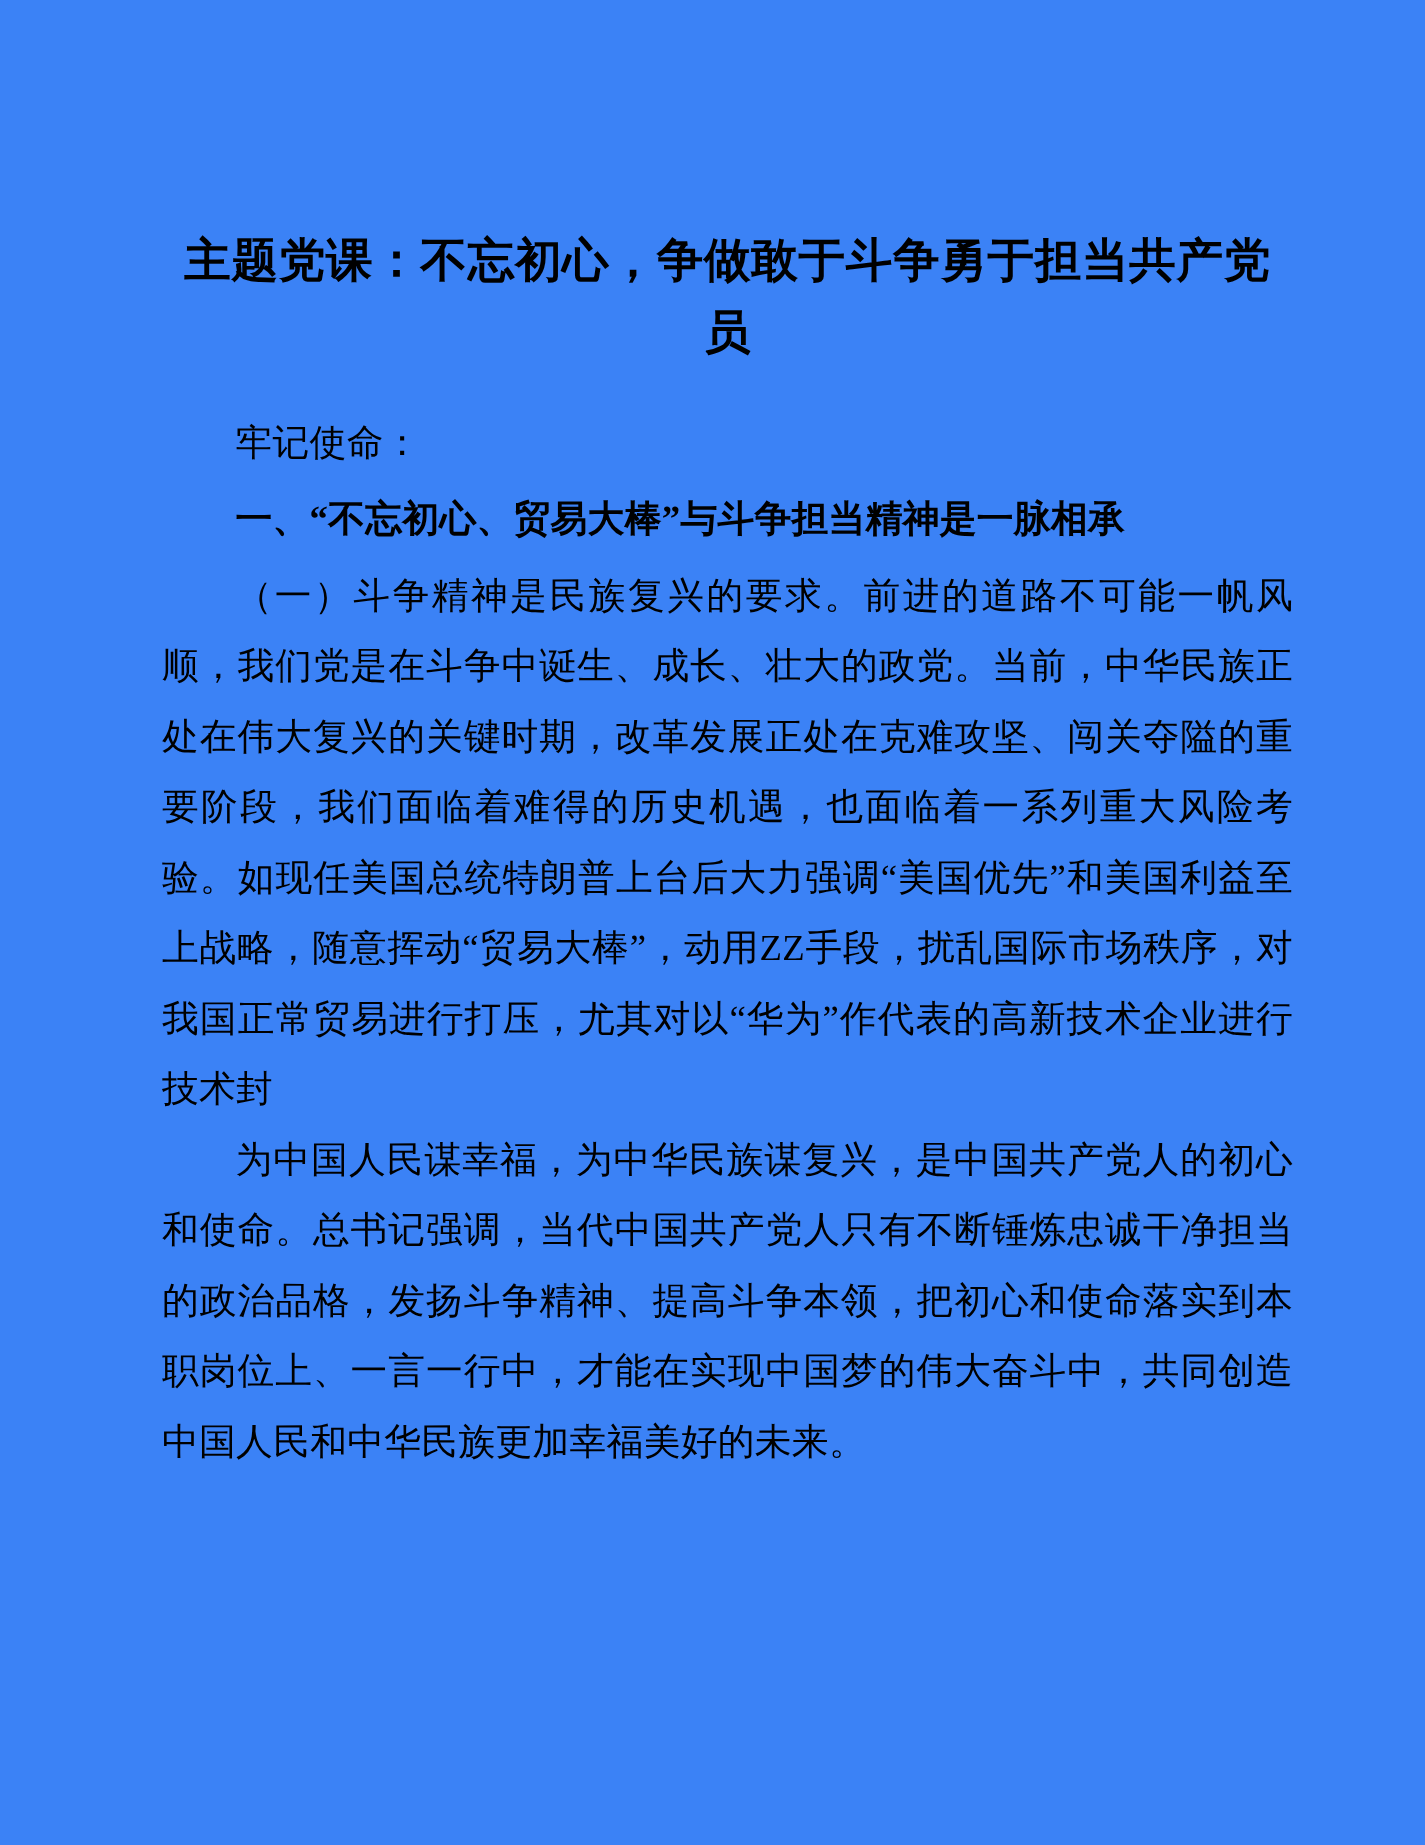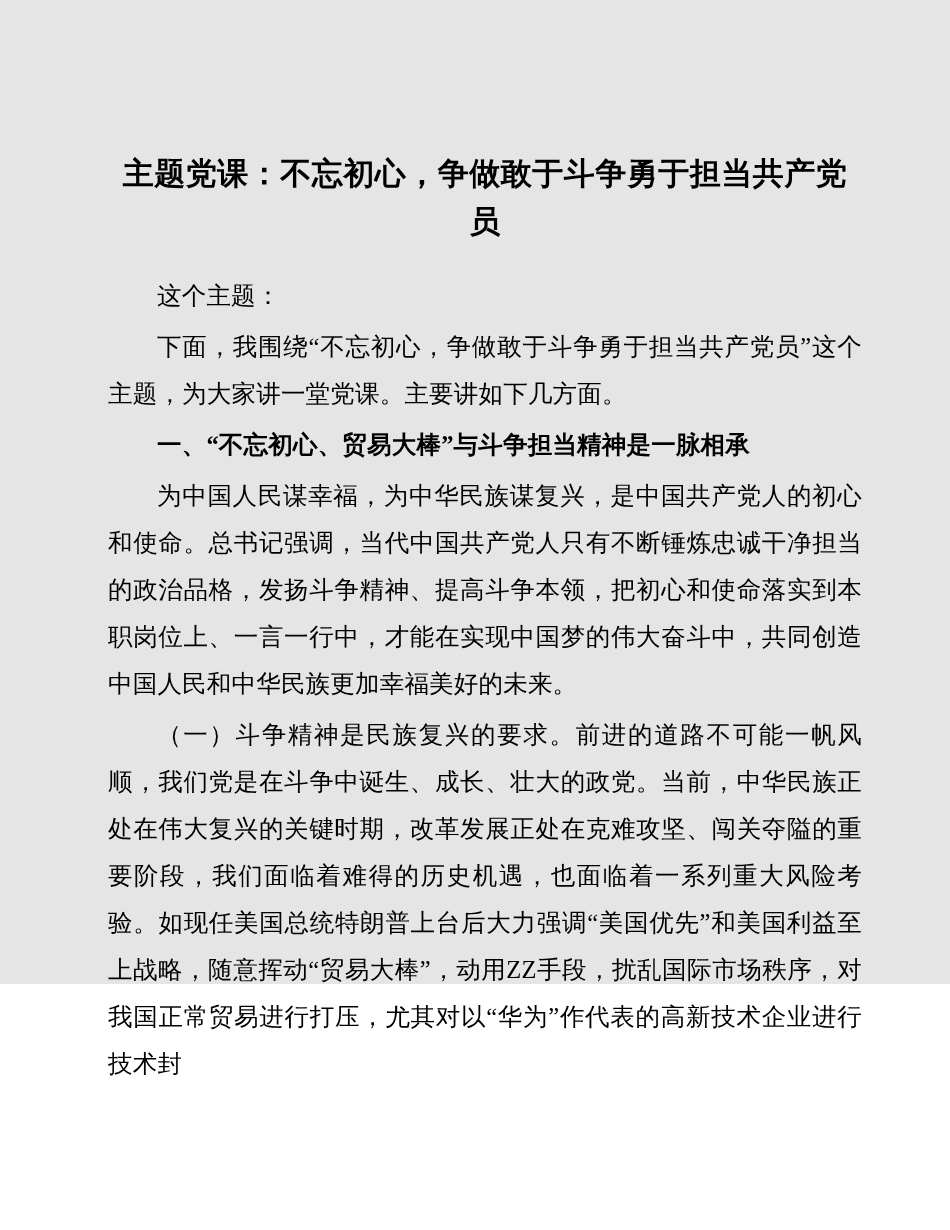--- a/index.html
+++ b/index.html
@@ -9,24 +9,24 @@
   }
   body {
     width: 950px;
     height: 1230px;
     font-family: "Liberation Serif", "DejaVu Serif", serif;
     color: #000000;
     overflow: hidden;
   }
   .page {
     width: 950px;
-    height: 984px;
+    height: 1230px;
     box-sizing: border-box;
     padding: 150px 88px 0 108px;
-    background: #e5e5e5;
+    background: #3b82f6;
     position: relative;
   }
   .doc-title {
     font-family: "Liberation Sans", "DejaVu Sans", sans-serif;
     font-weight: bold;
     font-size: 31px;
     line-height: 48px;
     text-align: center;
     letter-spacing: 0.5px;
     margin: 0 0 26px 0;
@@ -48,23 +48,22 @@
     margin-bottom: 0;
   }
 </style>
 </head>
 <body>
 
 <div class="page">
 
   <h1 class="doc-title">主题党课：不忘初心，争做敢于斗争勇于担当共产党员</h1>
 
-  <p class="para">这个主题：</p>
+  <p class="para">牢记使命：</p>
 
-  <p class="para">下面，我围绕“不忘初心，争做敢于斗争勇于担当共产党员”这个主题，为大家讲一堂党课。主要讲如下几方面。</p>
 
   <p class="para heading">一、“不忘初心、贸易大棒”与斗争担当精神是一脉相承</p>
 
+  <p class="para nogap">（一）斗争精神是民族复兴的要求。前进的道路不可能一帆风顺，我们党是在斗争中诞生、成长、壮大的政党。当前，中华民族正处在伟大复兴的关键时期，改革发展正处在克难攻坚、闯关夺隘的重要阶段，我们面临着难得的历史机遇，也面临着一系列重大风险考验。如现任美国总统特朗普上台后大力强调“美国优先”和美国利益至上战略，随意挥动“贸易大棒”，动用ZZ手段，扰乱国际市场秩序，对我国正常贸易进行打压，尤其对以“华为”作代表的高新技术企业进行技术封</p>
+
   <p class="para">为中国人民谋幸福，为中华民族谋复兴，是中国共产党人的初心和使命。总书记强调，当代中国共产党人只有不断锤炼忠诚干净担当的政治品格，发扬斗争精神、提高斗争本领，把初心和使命落实到本职岗位上、一言一行中，才能在实现中国梦的伟大奋斗中，共同创造中国人民和中华民族更加幸福美好的未来。</p>
-
-  <p class="para nogap">（一）斗争精神是民族复兴的要求。前进的道路不可能一帆风顺，我们党是在斗争中诞生、成长、壮大的政党。当前，中华民族正处在伟大复兴的关键时期，改革发展正处在克难攻坚、闯关夺隘的重要阶段，我们面临着难得的历史机遇，也面临着一系列重大风险考验。如现任美国总统特朗普上台后大力强调“美国优先”和美国利益至上战略，随意挥动“贸易大棒”，动用ZZ手段，扰乱国际市场秩序，对我国正常贸易进行打压，尤其对以“华为”作代表的高新技术企业进行技术封</p>
 
 </div>
 
 </body></html>

